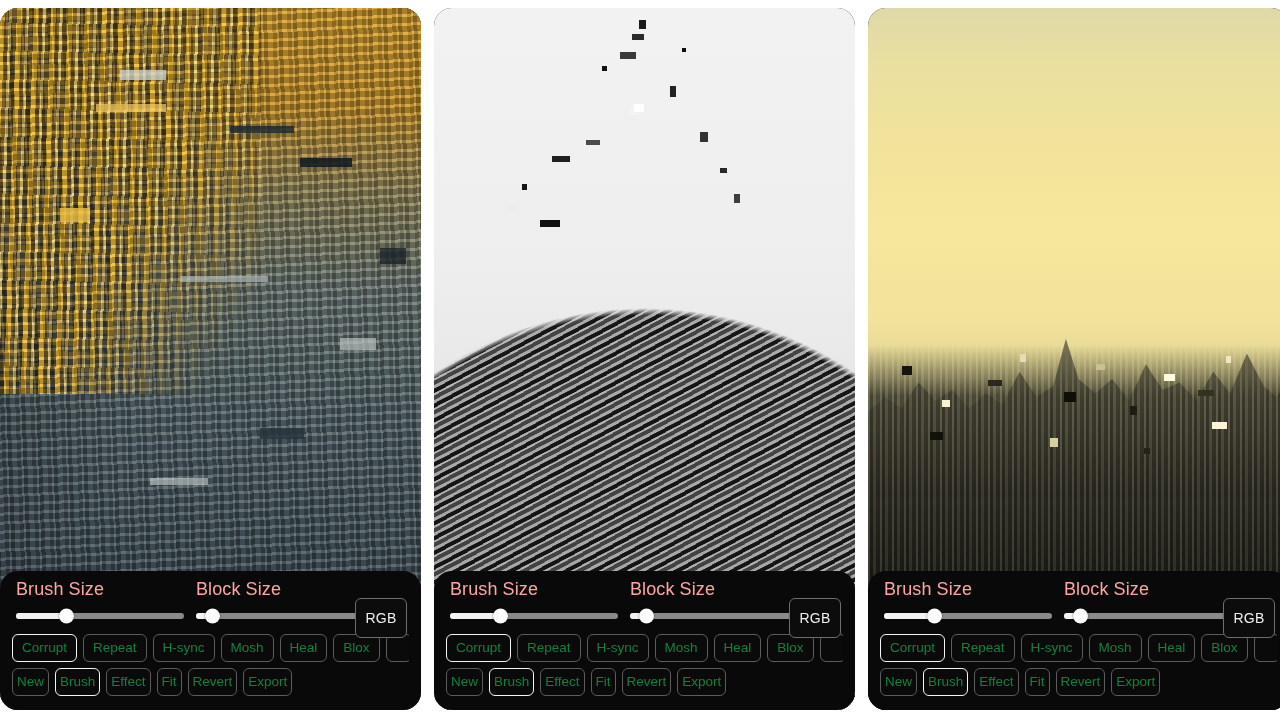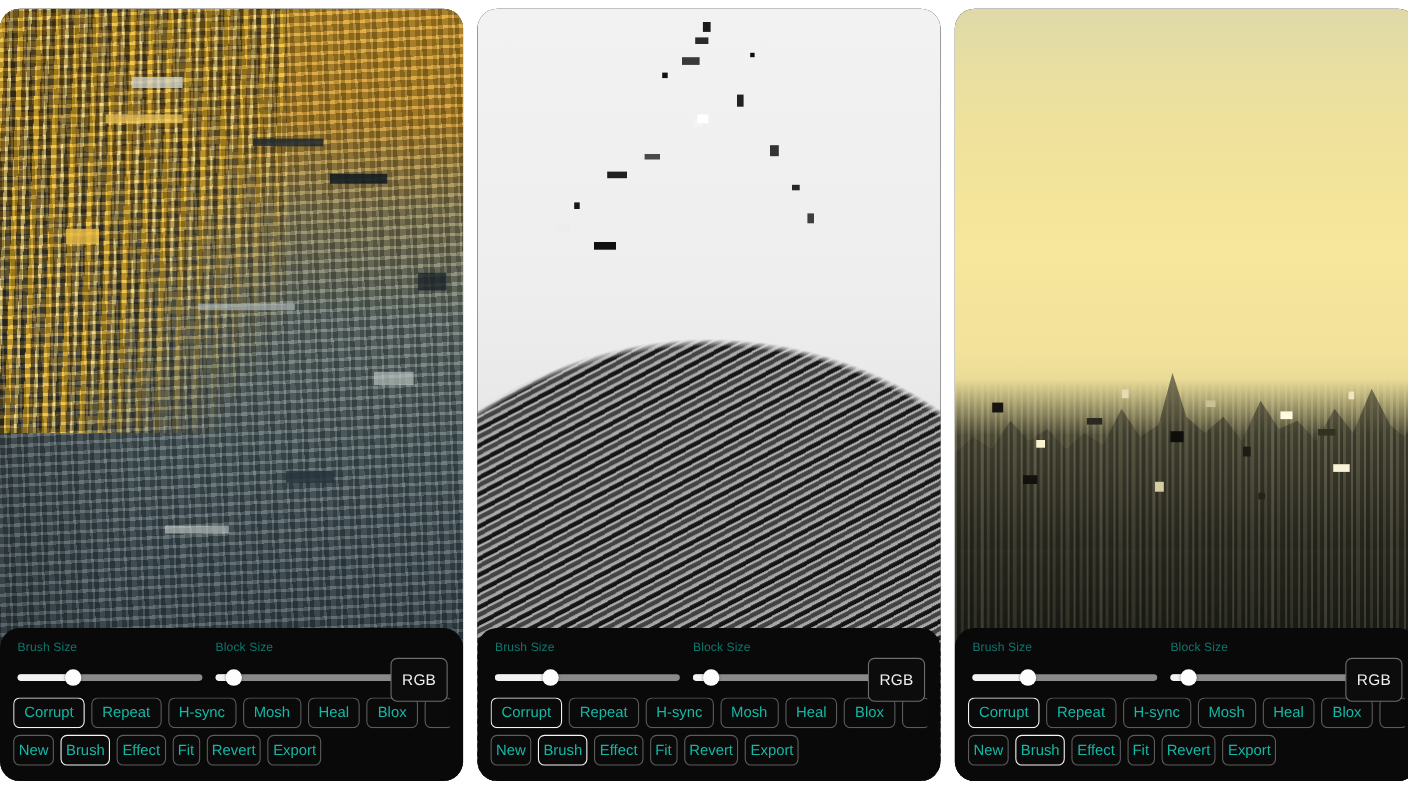--- a/index.html
+++ b/index.html
@@ -221,22 +221,22 @@
     gap: 0;
     height: 52px;
     position: relative;
   }
 
   .slider-group { flex: 0 0 auto; }
   .slider-group.brush { width: 172px; }
   .slider-group.block { width: 190px; margin-left: 8px; }
 
   .slider-label {
-    color: #0f766e;
-    font-size: 11px;
+    color: #fca5a5;
+    font-size: 18px;
     line-height: 15px;
     letter-spacing: 0.1px;
     margin: 1px 0 16px 4px;
   }
 
   .track {
     position: relative;
     height: 6px;
     margin-top: 13px;
     margin-left: 4px;
@@ -285,21 +285,21 @@
     margin-bottom: 6px;
     white-space: nowrap;
   }
   .btn-row.row1 { overflow: hidden; }
 
   .chip {
     height: 28px;
     border: 1px solid #5c5c5c;
     border-radius: 6px;
     background: #0a0a0a;
-    color: #14b8a6;
+    color: #15803d;
     font-size: 13.5px;
     line-height: 26px;
     padding: 0 9px;
     flex: 0 0 auto;
     text-align: center;
   }
   .chip.active {
     border-color: #f5f5f5;
     border-width: 1.4px;
     line-height: 25px;

